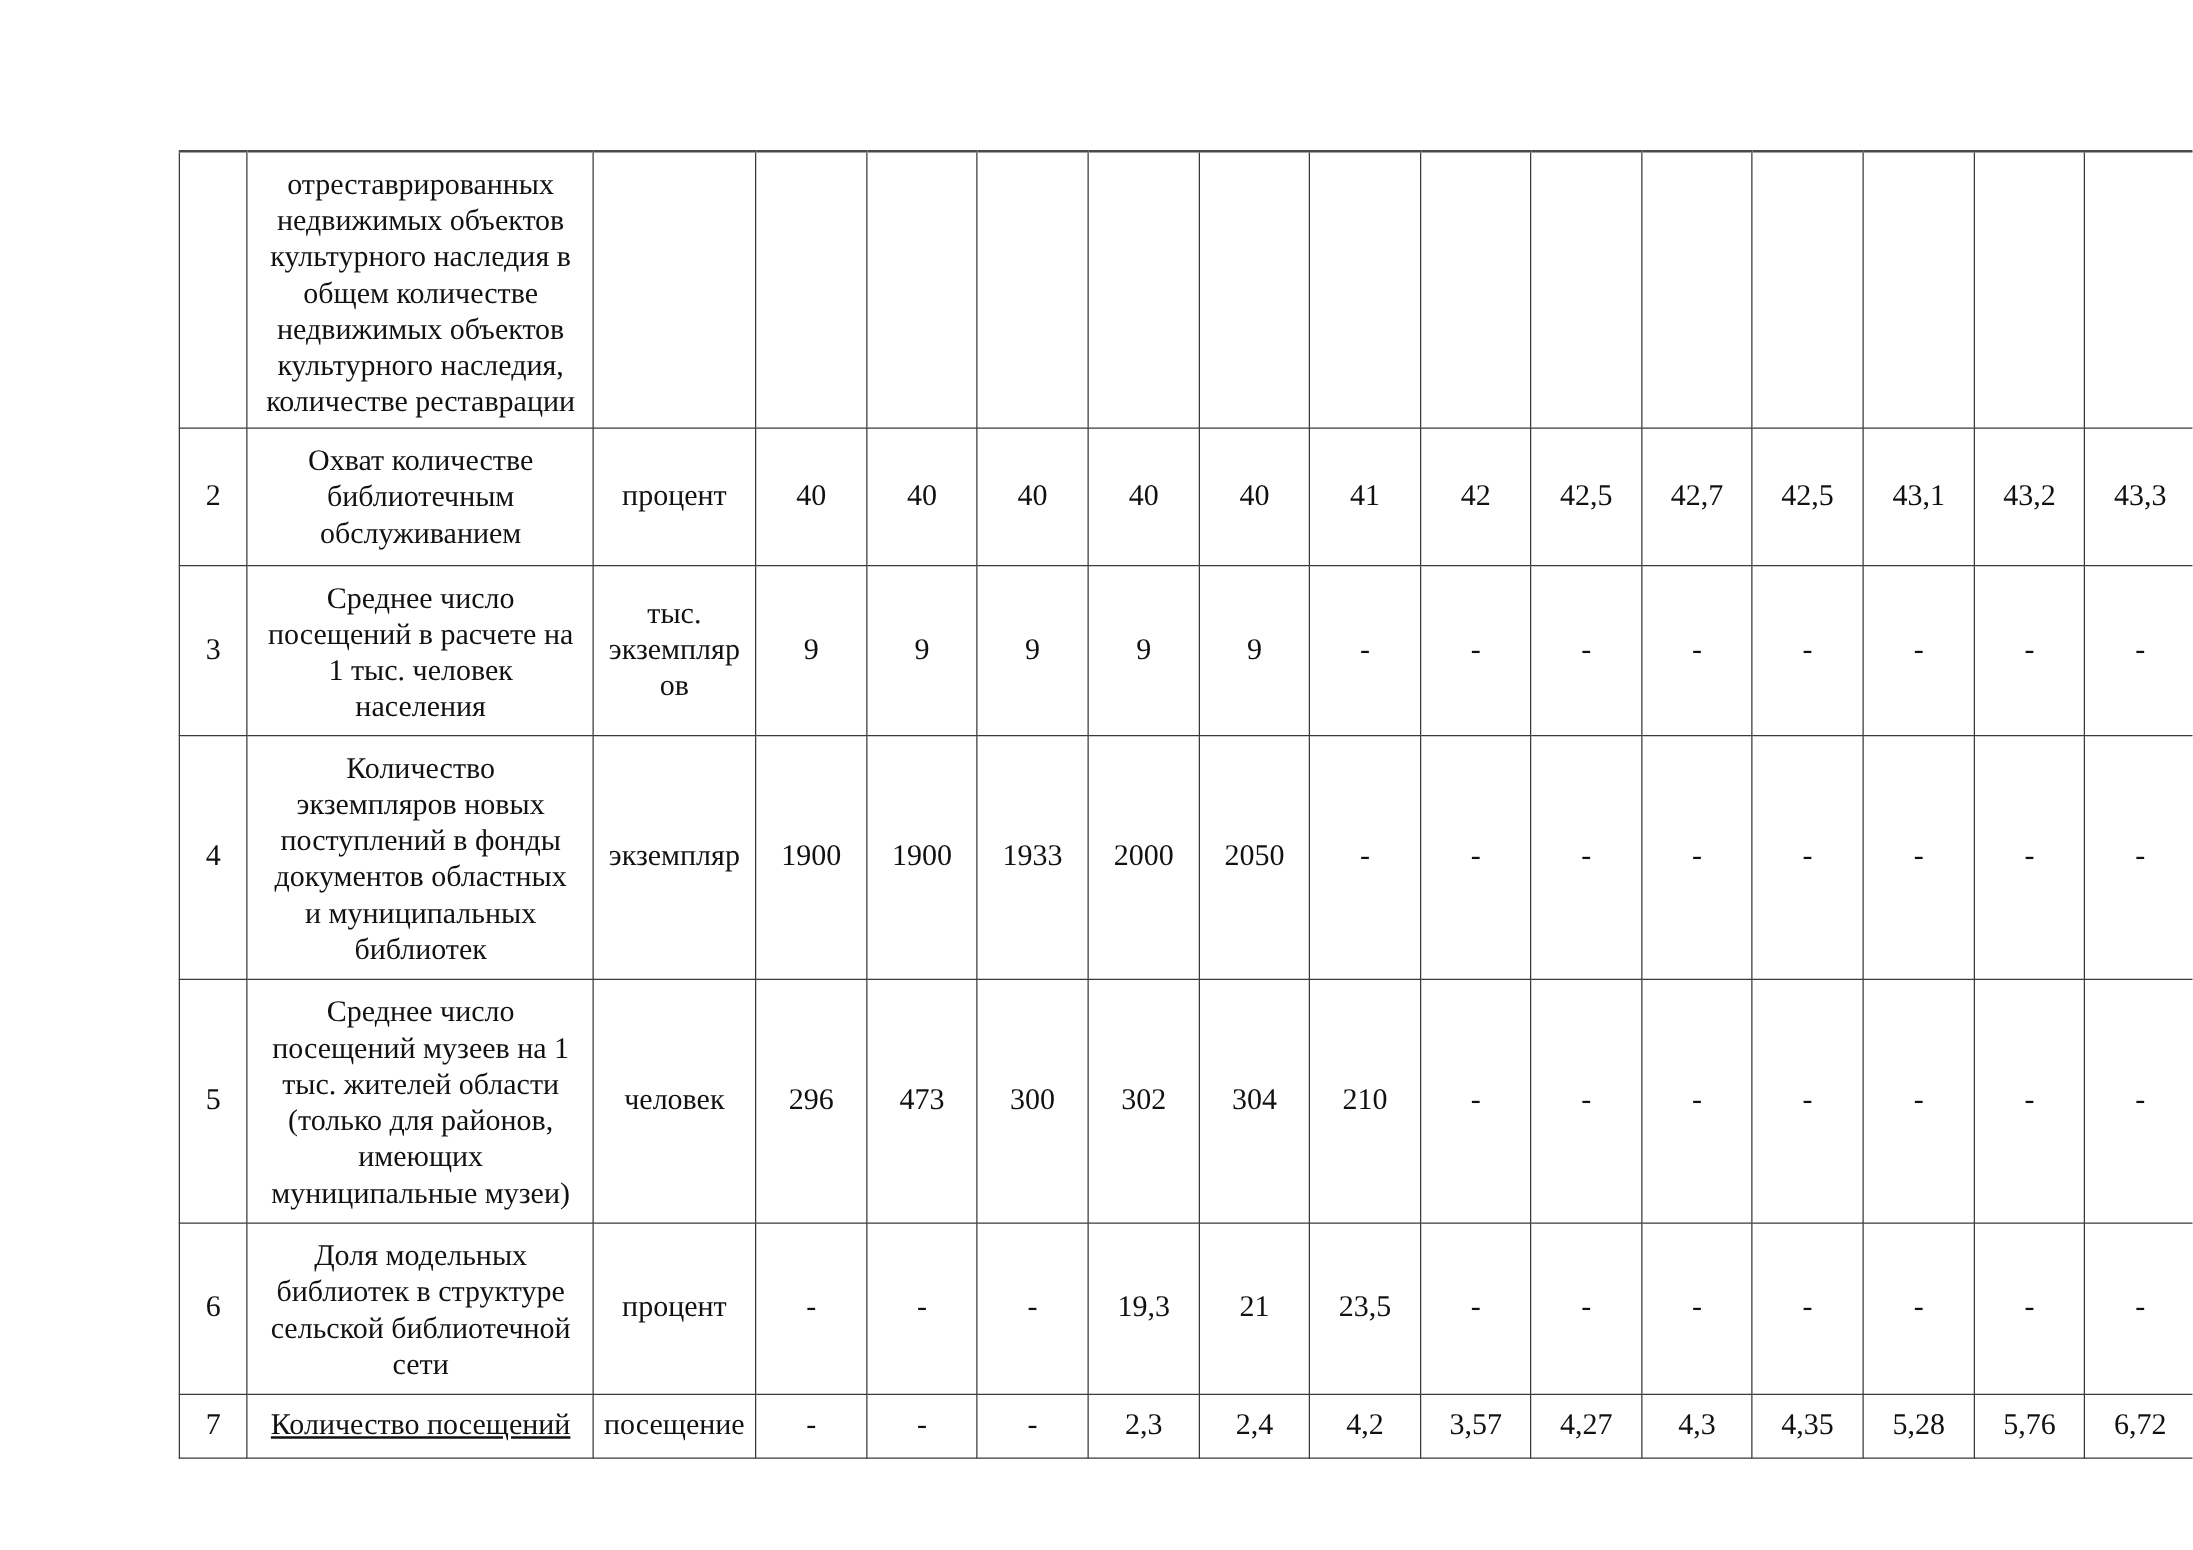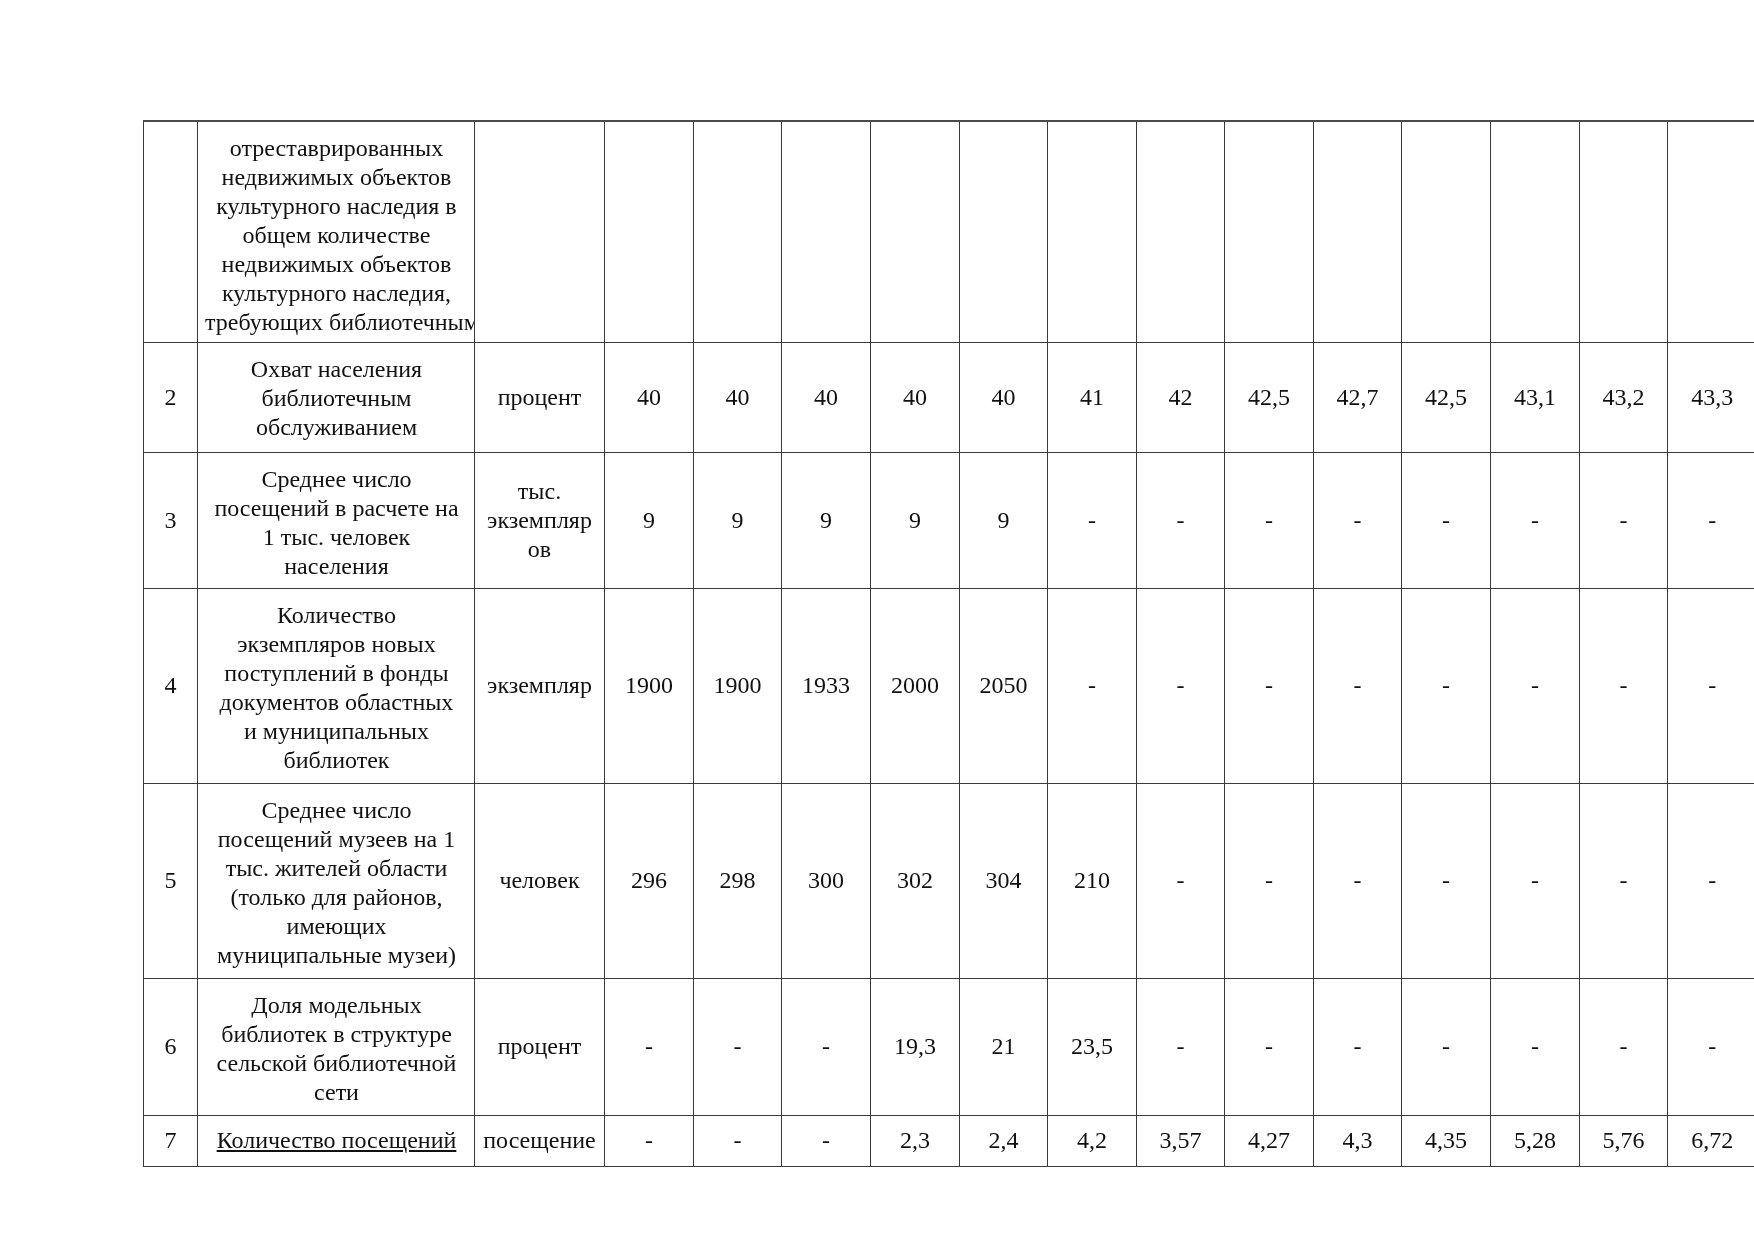--- a/index.html
+++ b/index.html
@@ -41,41 +41,41 @@
   <tbody id="tbody">
       <tr style="height: 221px;">
         <td class="num"></td>
         <td class="desc">
           <span class="line">отреставрированных</span>
           <span class="line">недвижимых объектов</span>
           <span class="line">культурного наследия в</span>
           <span class="line">общем количестве</span>
           <span class="line">недвижимых объектов</span>
           <span class="line">культурного наследия,</span>
-          <span class="line">требующих библиотечным</span>
+          <span class="line">количестве реставрации</span>
         </td>
         <td class="unit"></td>
         <td class="val"></td>
         <td class="val"></td>
         <td class="val"></td>
         <td class="val"></td>
         <td class="val"></td>
         <td class="val"></td>
         <td class="val"></td>
         <td class="val"></td>
         <td class="val"></td>
         <td class="val"></td>
         <td class="val"></td>
         <td class="val"></td>
         <td class="val"></td>
       </tr>
       <tr style="height: 110px;">
         <td class="num">2</td>
         <td class="desc">
-          <span class="line">Охват населения</span>
+          <span class="line">Охват количестве</span>
           <span class="line">библиотечным</span>
           <span class="line">обслуживанием</span>
         </td>
         <td class="unit">
           <span class="line">процент</span>
         </td>
         <td class="val">40</td>
         <td class="val">40</td>
         <td class="val">40</td>
         <td class="val">40</td>
@@ -150,21 +150,21 @@
           <span class="line">посещений музеев на 1</span>
           <span class="line">тыс. жителей области</span>
           <span class="line">(только для районов,</span>
           <span class="line">имеющих</span>
           <span class="line">муниципальные музеи)</span>
         </td>
         <td class="unit">
           <span class="line">человек</span>
         </td>
         <td class="val">296</td>
-        <td class="val">298</td>
+        <td class="val">473</td>
         <td class="val">300</td>
         <td class="val">302</td>
         <td class="val">304</td>
         <td class="val">210</td>
         <td class="val">-</td>
         <td class="val">-</td>
         <td class="val">-</td>
         <td class="val">-</td>
         <td class="val">-</td>
         <td class="val">-</td>

